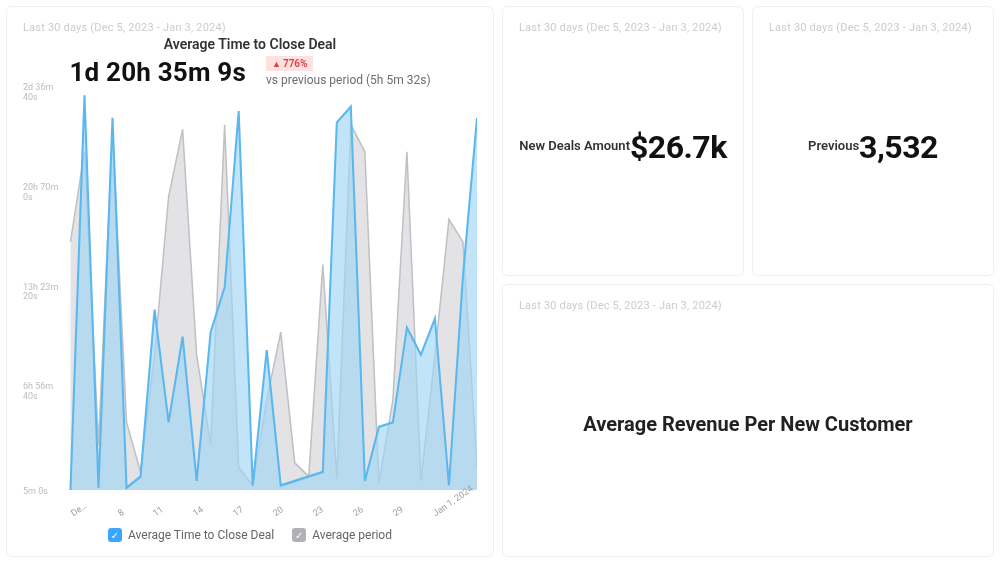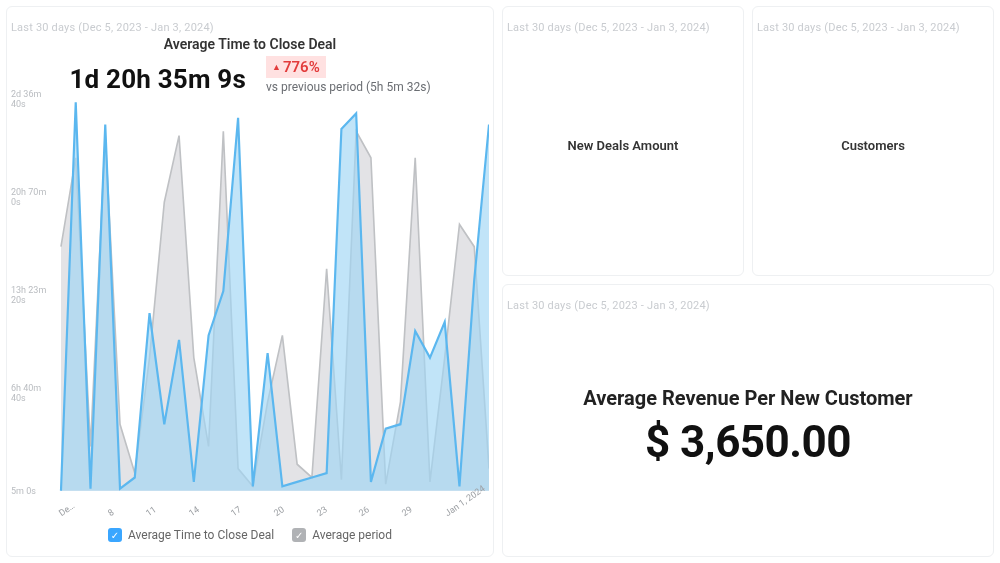--- a/index.html
+++ b/index.html
@@ -1,30 +1,30 @@
 <!DOCTYPE html>
 <html><head>
 <meta charset="utf-8">
 <style>
   * { box-sizing: border-box; margin: 0; padding: 0; }
   html, body { width: 1000px; height: 563px; font-family: -apple-system, BlinkMacSystemFont, "Segoe UI", Roboto, Helvetica, Arial, sans-serif; background: #fff; color: #111; }
   .dashboard { display: flex; width: 1000px; height: 563px; gap: 8px; padding: 6px; }
   .left { width: 488px; display: flex; flex-direction: column; }
   .right { flex: 1; display: flex; flex-direction: column; gap: 8px; }
   .row-top { display: flex; gap: 8px; height: 270px; }
-  .card { background: #fff; border: 1px solid #eef0f2; border-radius: 6px; padding: 14px 4px; position: relative; overflow: hidden; }
+  .card { background: #fff; border: 1px solid #eef0f2; border-radius: 6px; padding: 14px 16px; position: relative; overflow: hidden; }
   .card.small { flex: 1; }
   .card.rev { flex: 1; }
   .date-range { font-size: 11px; color: #c9ccd0; font-weight: 400; letter-spacing: .2px; }
   .chart-card { height: 100%; display: flex; flex-direction: column; }
   .chart-title { text-align: center; font-size: 14px; font-weight: 600; margin-top: 2px; color: #333; }
-  .headline { display: flex; align-items: flex-end; justify-content: center; gap: 20px; margin-top: 4px; }
+  .headline { display: flex; align-items: center; justify-content: center; gap: 20px; margin-top: 4px; }
   .headline-main { font-size: 26px; font-weight: 700; letter-spacing: .2px; }
   .headline-sub { font-size: 12px; color: #6b6e73; }
-  .delta-badge { background: #ffe1e1; color: #e23b3b; font-size: 15px; font-weight: 600; padding: 2px 6px; border-radius: 0; display: inline-flex; align-items: center; gap: 2px; }
+  .delta-badge { background: #ffe1e1; color: #e23b3b; font-size: 10px; font-weight: 600; padding: 2px 6px; border-radius: 0; display: inline-flex; align-items: center; gap: 2px; }
   .delta-badge::before { content: "▲"; font-size: 9px; }
   .chart-body { position: relative; flex: 1; margin-top: 6px; }
   .chart-body svg { position: absolute; inset: 0; width: 100%; height: 100%; }
   .y-ticks { position: absolute; left: 0; top: 0; bottom: 40px; width: 46px; display: flex; flex-direction: column; justify-content: space-between; font-size: 9px; color: #b9bcc0; line-height: 1.1; }
   .y-ticks div { transform: translateY(-50%); white-space: pre-line; }
   .x-ticks { position: absolute; left: 46px; right: 0; bottom: 22px; display: flex; justify-content: space-between; font-size: 9px; color: #9da0a4; }
   .x-ticks span { transform: rotate(-35deg); transform-origin: left top; display: inline-block; white-space: nowrap; }
   .legend { position: absolute; left: 0; right: 0; bottom: 0; display: flex; justify-content: center; gap: 18px; font-size: 12px; color: #666; align-items: center; }
   .legend-item { display: inline-flex; align-items: center; gap: 6px; cursor: pointer; }
   .checkbox { width: 14px; height: 14px; border-radius: 3px; display: inline-flex; align-items: center; justify-content: center; color: #fff; font-size: 10px; }
@@ -54,21 +54,21 @@
     </div>
 
     <div class="chart-body">
       <div class="y-ticks">
         <div>2d 36m
 40s</div>
         <div>20h 70m
 0s</div>
         <div>13h 23m
 20s</div>
-        <div>6h 40m
+        <div>6h 56m
 40s</div>
         <div>5m 0s</div>
       </div>
       <svg id="chart-svg" viewBox="0 0 440 380" preserveAspectRatio="none">
           <path d="M 46 336 L 46 126.05714285714285 L 59.58620689655172 49.71428571428572 L 73.17241379310344 297.8285714285714 L 86.75862068965517 30.628571428571433 L 100.34482758620689 278.74285714285713 L 113.93103448275862 320.7314285714286 L 127.51724137931035 221.48571428571427 L 141.1034482758621 87.88571428571427 L 154.68965517241378 30.628571428571433 L 168.27586206896552 221.48571428571427 L 181.86206896551724 297.8285714285714 L 195.44827586206895 26.811428571428564 L 209.0344827586207 316.9142857142857 L 222.6206896551724 332.18285714285713 L 236.20689655172416 259.65714285714284 L 249.79310344827587 202.4 L 263.37931034482756 313.09714285714284 L 276.9655172413793 324.54857142857145 L 290.55172413793105 145.14285714285717 L 304.13793103448273 326.45714285714286 L 317.7241379310345 26.811428571428564 L 331.3103448275862 49.71428571428572 L 344.8965517241379 330.2742857142857 L 358.48275862068965 259.65714285714284 L 372.0689655172414 49.71428571428572 L 385.6551724137931 328.36571428571426 L 399.2413793103448 221.48571428571427 L 412.82758620689657 106.97142857142856 L 426.4137931034483 126.05714285714285 L 440 316.9142857142857 L 440 336 Z" fill="#d9dadd" fill-opacity="0.75"></path>
           <path d="M 46 126.05714285714285 L 59.58620689655172 49.71428571428572 L 73.17241379310344 297.8285714285714 L 86.75862068965517 30.628571428571433 L 100.34482758620689 278.74285714285713 L 113.93103448275862 320.7314285714286 L 127.51724137931035 221.48571428571427 L 141.1034482758621 87.88571428571427 L 154.68965517241378 30.628571428571433 L 168.27586206896552 221.48571428571427 L 181.86206896551724 297.8285714285714 L 195.44827586206895 26.811428571428564 L 209.0344827586207 316.9142857142857 L 222.6206896551724 332.18285714285713 L 236.20689655172416 259.65714285714284 L 249.79310344827587 202.4 L 263.37931034482756 313.09714285714284 L 276.9655172413793 324.54857142857145 L 290.55172413793105 145.14285714285717 L 304.13793103448273 326.45714285714286 L 317.7241379310345 26.811428571428564 L 331.3103448275862 49.71428571428572 L 344.8965517241379 330.2742857142857 L 358.48275862068965 259.65714285714284 L 372.0689655172414 49.71428571428572 L 385.6551724137931 328.36571428571426 L 399.2413793103448 221.48571428571427 L 412.82758620689657 106.97142857142856 L 426.4137931034483 126.05714285714285 L 440 316.9142857142857" fill="none" stroke="#bfc1c4" stroke-width="1.5"></path>
           <path d="M 46 336 L 46 336 L 59.58620689655172 2 L 73.17241379310344 334.0914285714286 L 86.75862068965517 21.08571428571429 L 100.34482758620689 334.0914285714286 L 113.93103448275862 324.54857142857145 L 127.51724137931035 183.31428571428572 L 141.1034482758621 278.74285714285713 L 154.68965517241378 206.21714285714285 L 168.27586206896552 328.36571428571426 L 181.86206896551724 202.4 L 195.44827586206895 164.22857142857146 L 209.0344827586207 15.360000000000014 L 222.6206896551724 332.18285714285713 L 236.20689655172416 217.66857142857145 L 249.79310344827587 332.18285714285713 L 263.37931034482756 328.36571428571426 L 276.9655172413793 324.54857142857145 L 290.55172413793105 320.7314285714286 L 304.13793103448273 24.902857142857158 L 317.7241379310345 11.542857142857144 L 331.3103448275862 328.36571428571426 L 344.8965517241379 282.56 L 358.48275862068965 278.74285714285713 L 372.0689655172414 198.58285714285714 L 385.6551724137931 221.48571428571427 L 399.2413793103448 190.94857142857143 L 412.82758620689657 332.18285714285713 L 426.4137931034483 154.6857142857143 L 440 21.08571428571429 L 440 336 Z" fill="#9fd6f5" fill-opacity="0.65"></path>
           <path d="M 46 336 L 59.58620689655172 2 L 73.17241379310344 334.0914285714286 L 86.75862068965517 21.08571428571429 L 100.34482758620689 334.0914285714286 L 113.93103448275862 324.54857142857145 L 127.51724137931035 183.31428571428572 L 141.1034482758621 278.74285714285713 L 154.68965517241378 206.21714285714285 L 168.27586206896552 328.36571428571426 L 181.86206896551724 202.4 L 195.44827586206895 164.22857142857146 L 209.0344827586207 15.360000000000014 L 222.6206896551724 332.18285714285713 L 236.20689655172416 217.66857142857145 L 249.79310344827587 332.18285714285713 L 263.37931034482756 328.36571428571426 L 276.9655172413793 324.54857142857145 L 290.55172413793105 320.7314285714286 L 304.13793103448273 24.902857142857158 L 317.7241379310345 11.542857142857144 L 331.3103448275862 328.36571428571426 L 344.8965517241379 282.56 L 358.48275862068965 278.74285714285713 L 372.0689655172414 198.58285714285714 L 385.6551724137931 221.48571428571427 L 399.2413793103448 190.94857142857143 L 412.82758620689657 332.18285714285713 L 426.4137931034483 154.6857142857143 L 440 21.08571428571429" fill="none" stroke="#5bb7ef" stroke-width="2"></path>
         </svg>
       <div class="x-ticks">
@@ -95,31 +95,32 @@
       </div>
     </div>
   </div>
 
   <div class="right">
     <div class="row-top">
       <div class="card small">
         <div class="date-range">Last 30 days (Dec 5, 2023 - Jan 3, 2024)</div>
         <div class="kpi-center">
           <div class="kpi-label">New Deals Amount</div>
+          <div class="kpi-value">$26.7k</div>
         </div>
       </div>
       <div class="card small">
         <div class="date-range">Last 30 days (Dec 5, 2023 - Jan 3, 2024)</div>
         <div class="kpi-center">
-          <div class="kpi-label">Customers</div>
+          <div class="kpi-label">Previous</div>
+          <div class="kpi-value">3,532</div>
         </div>
       </div>
     </div>
     <div class="card rev">
       <div class="date-range">Last 30 days (Dec 5, 2023 - Jan 3, 2024)</div>
       <div class="rev-center">
         <div class="rev-label">Average Revenue Per New Customer</div>
-        <div class="rev-value">$ 3,650.00</div>
       </div>
     </div>
   </div>
 
 </div>
 
 </body></html>

